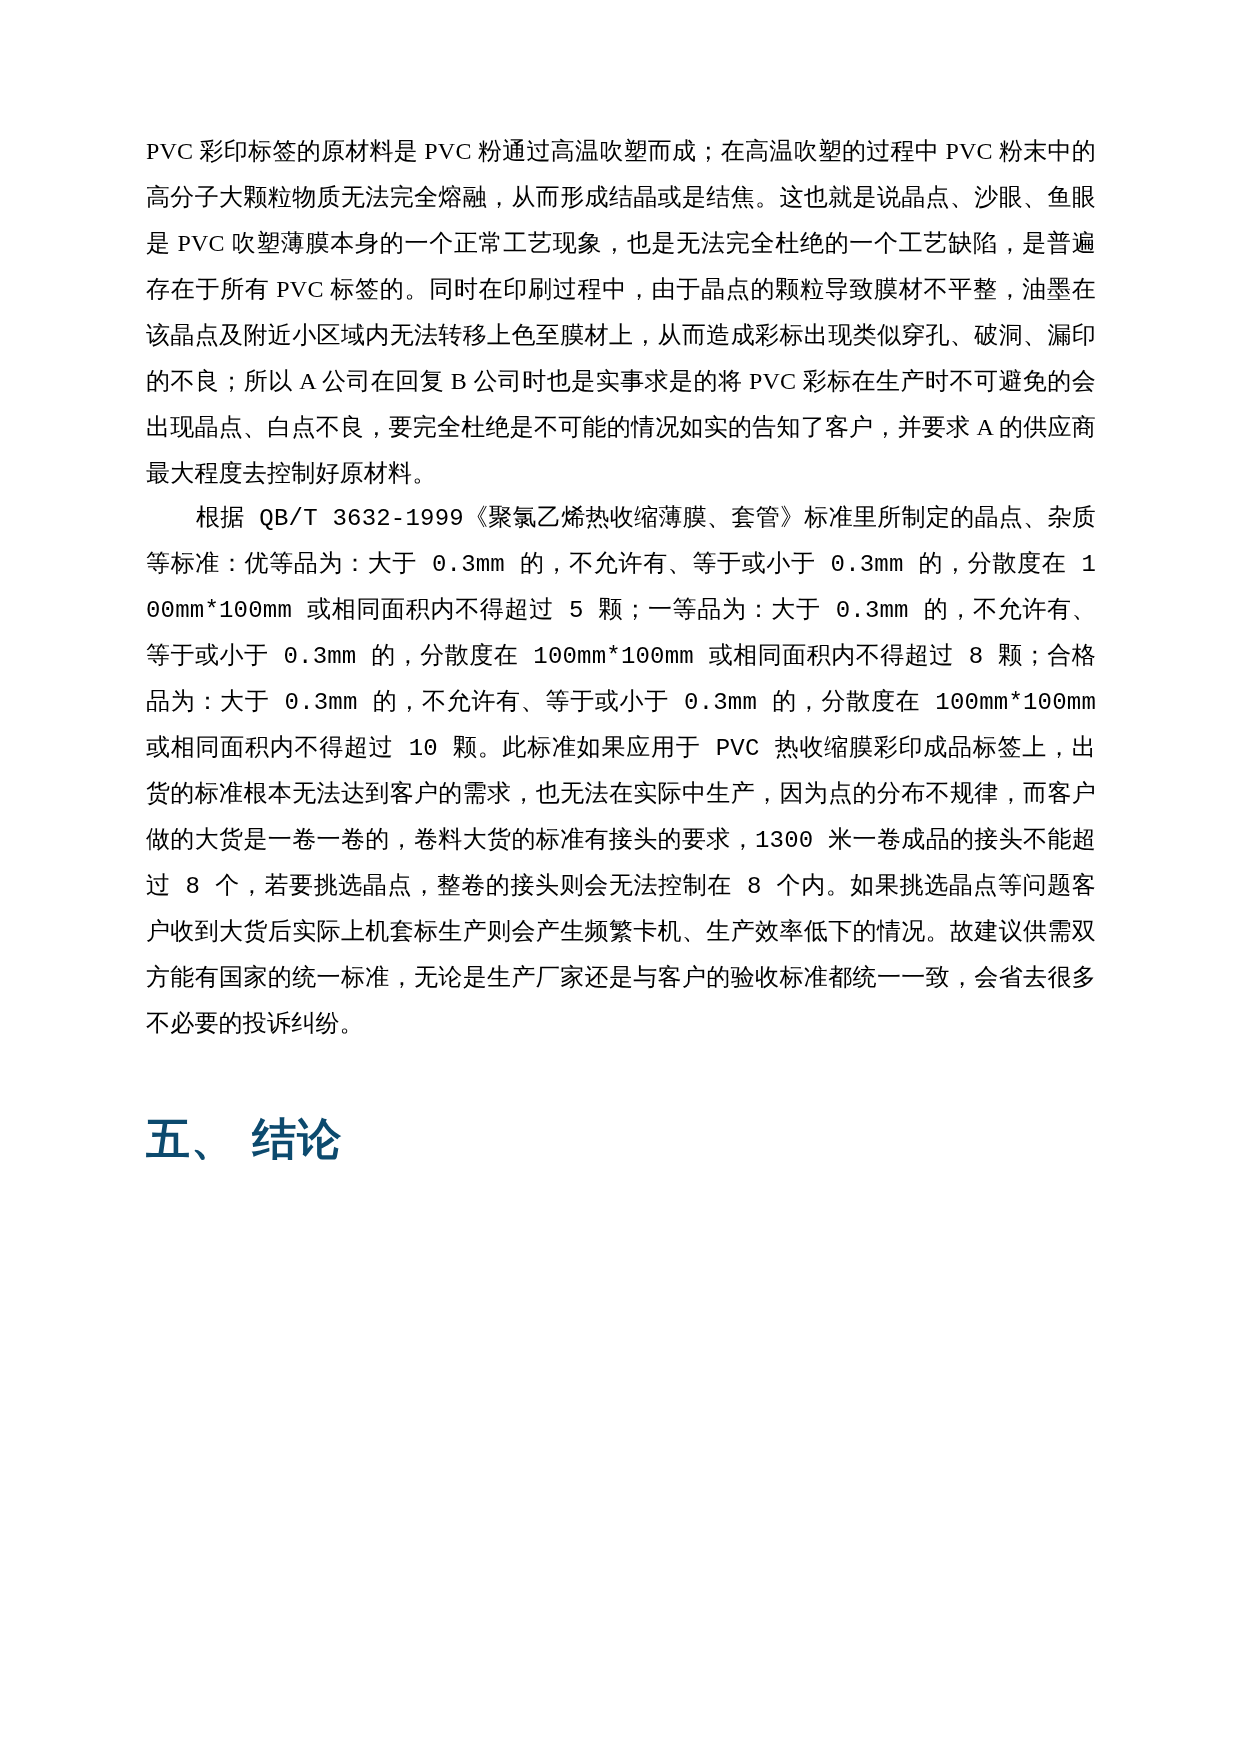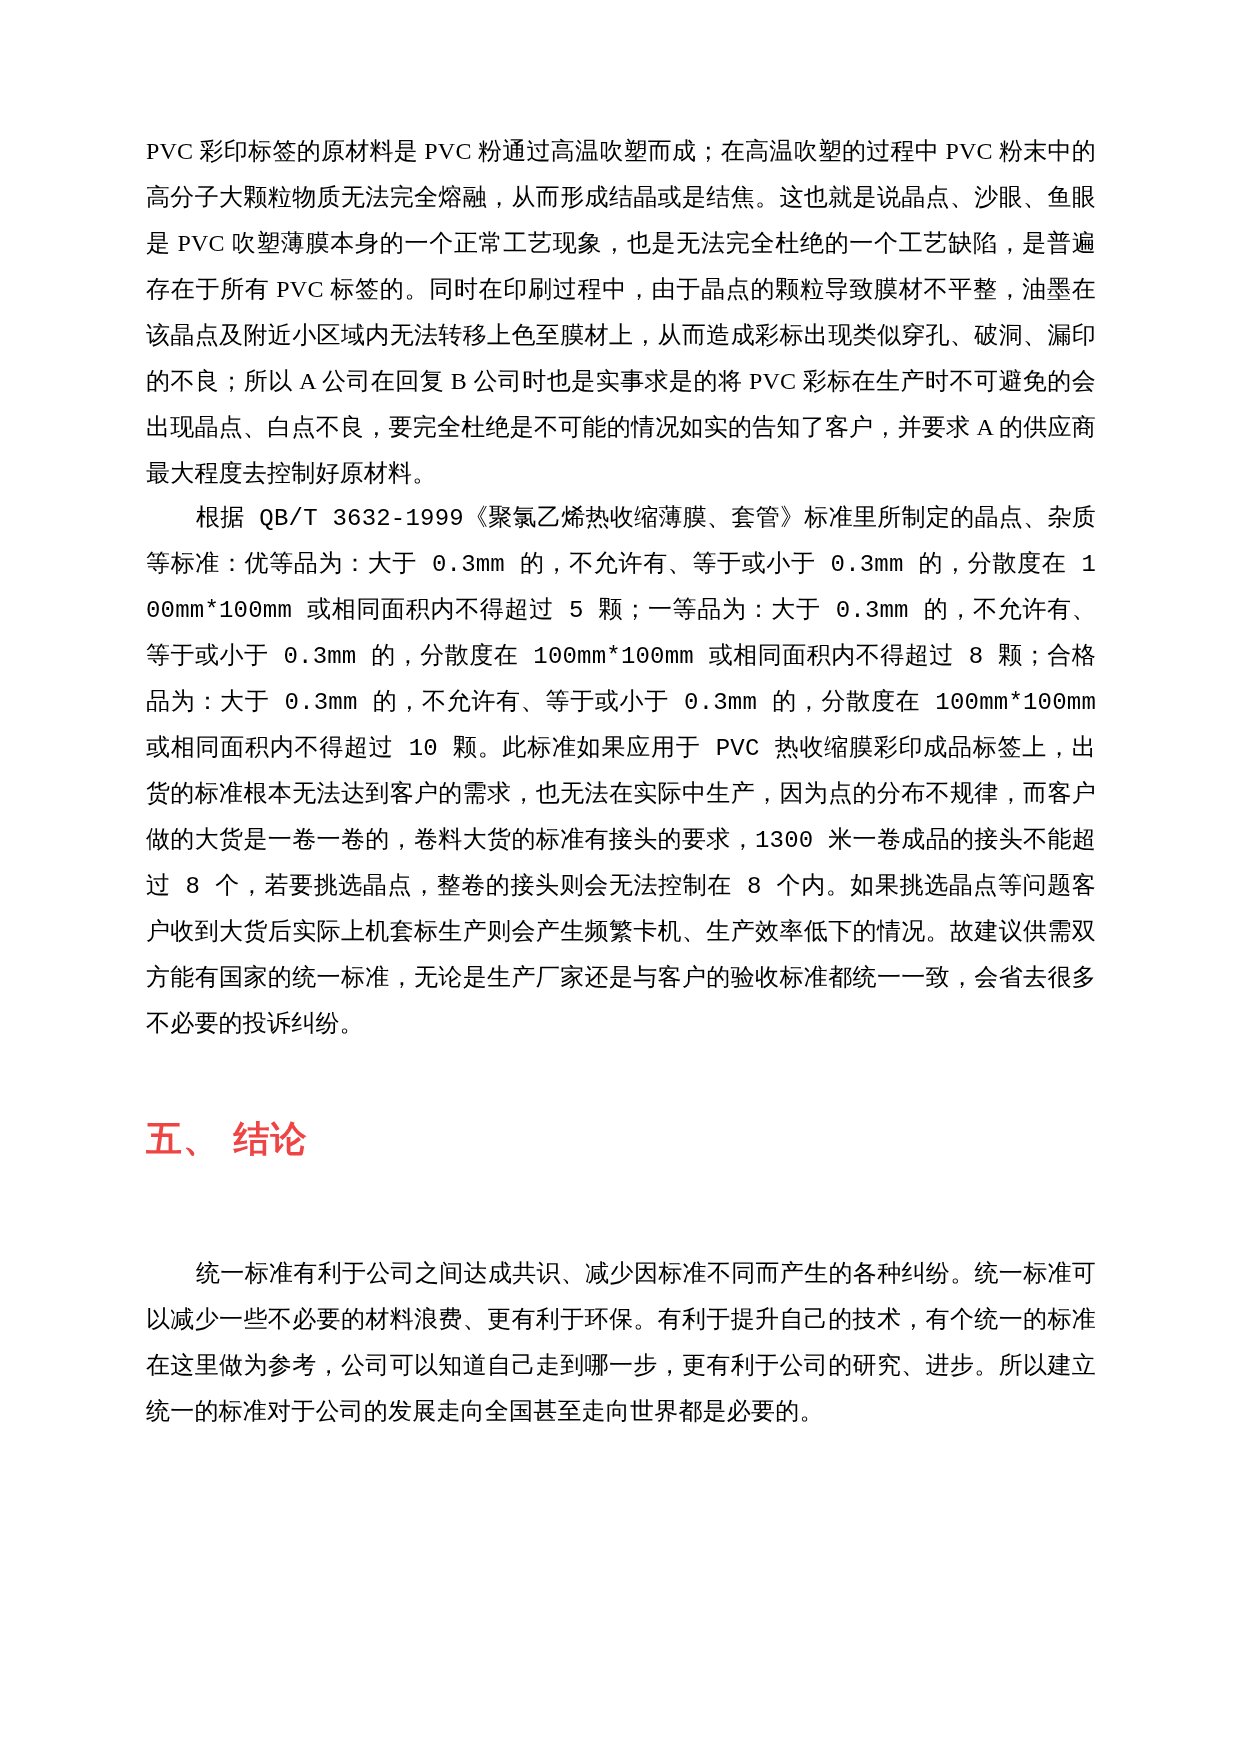--- a/index.html
+++ b/index.html
@@ -36,23 +36,23 @@
   .para + .para {
     margin-top: 0;
     font-family: Liberation Mono, monospace;
   }
   .indent {
     text-indent: 50px;
   }
   .heading {
     font-family: "DejaVu Sans", "Liberation Sans", sans-serif;
     font-weight: bold;
-    font-size: 36px;
+    font-size: 44px;
     line-height: 50px;
-    color: #ef4444;
+    color: #0c4a6e;
     margin: 0;
     letter-spacing: 1px;
   }
   .gap-before-heading { height: 66px; }
   .gap-after-heading  { height: 86px; }
   .pagenum {
     position: absolute;
     left: 0;
     right: 0;
     top: 1618px;
@@ -72,19 +72,18 @@
     <p class="para">PVC 彩印标签的原材料是 PVC 粉通过高温吹塑而成；在高温吹塑的过程中 PVC 粉末中的高分子大颗粒物质无法完全熔融，从而形成结晶或是结焦。这也就是说晶点、沙眼、鱼眼是 PVC 吹塑薄膜本身的一个正常工艺现象，也是无法完全杜绝的一个工艺缺陷，是普遍存在于所有 PVC 标签的。同时在印刷过程中，由于晶点的颗粒导致膜材不平整，油墨在该晶点及附近小区域内无法转移上色至膜材上，从而造成彩标出现类似穿孔、破洞、漏印的不良；所以 A 公司在回复 B 公司时也是实事求是的将 PVC 彩标在生产时不可避免的会出现晶点、白点不良，要完全杜绝是不可能的情况如实的告知了客户，并要求 A 的供应商最大程度去控制好原材料。</p>
 
     <p class="para indent">根据 QB/T 3632-1999《聚氯乙烯热收缩薄膜、套管》标准里所制定的晶点、杂质等标准：优等品为：大于 0.3mm 的，不允许有、等于或小于 0.3mm 的，分散度在 100mm*100mm 或相同面积内不得超过 5 颗；一等品为：大于 0.3mm 的，不允许有、等于或小于 0.3mm 的，分散度在 100mm*100mm 或相同面积内不得超过 8 颗；合格品为：大于 0.3mm 的，不允许有、等于或小于 0.3mm 的，分散度在 100mm*100mm 或相同面积内不得超过 10 颗。此标准如果应用于 PVC 热收缩膜彩印成品标签上，出货的标准根本无法达到客户的需求，也无法在实际中生产，因为点的分布不规律，而客户做的大货是一卷一卷的，卷料大货的标准有接头的要求，1300 米一卷成品的接头不能超过 8 个，若要挑选晶点，整卷的接头则会无法控制在 8 个内。如果挑选晶点等问题客户收到大货后实际上机套标生产则会产生频繁卡机、生产效率低下的情况。故建议供需双方能有国家的统一标准，无论是生产厂家还是与客户的验收标准都统一一致，会省去很多不必要的投诉纠纷。</p>
 
     <div class="gap-before-heading"></div>
 
     <h2 class="heading">五、 结论</h2>
 
     <div class="gap-after-heading"></div>
 
-    <p class="para indent">统一标准有利于公司之间达成共识、减少因标准不同而产生的各种纠纷。统一标准可以减少一些不必要的材料浪费、更有利于环保。有利于提升自己的技术，有个统一的标准在这里做为参考，公司可以知道自己走到哪一步，更有利于公司的研究、进步。所以建立统一的标准对于公司的发展走向全国甚至走向世界都是必要的。</p>
 
   </div>
 
   <div class="pagenum">10</div>
 
 </div>
 
 </body></html>

